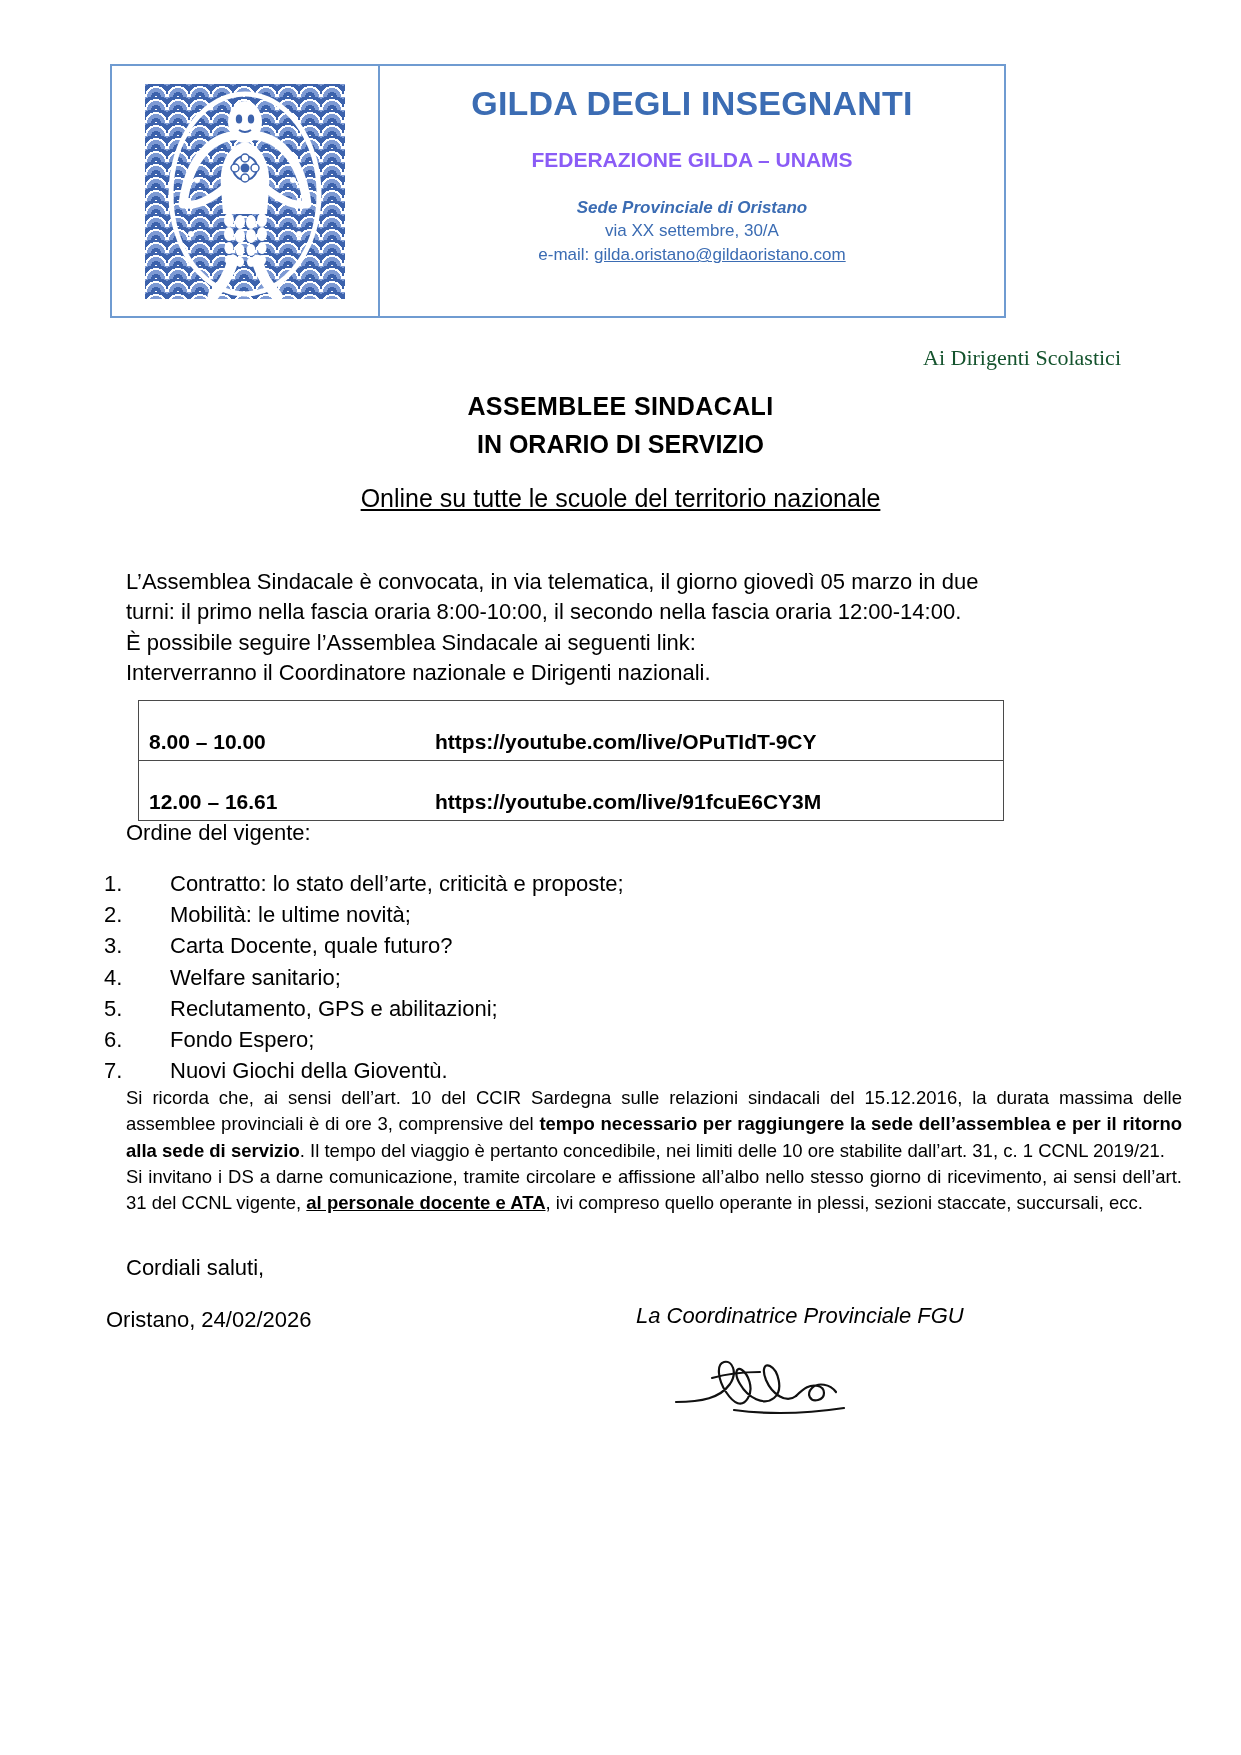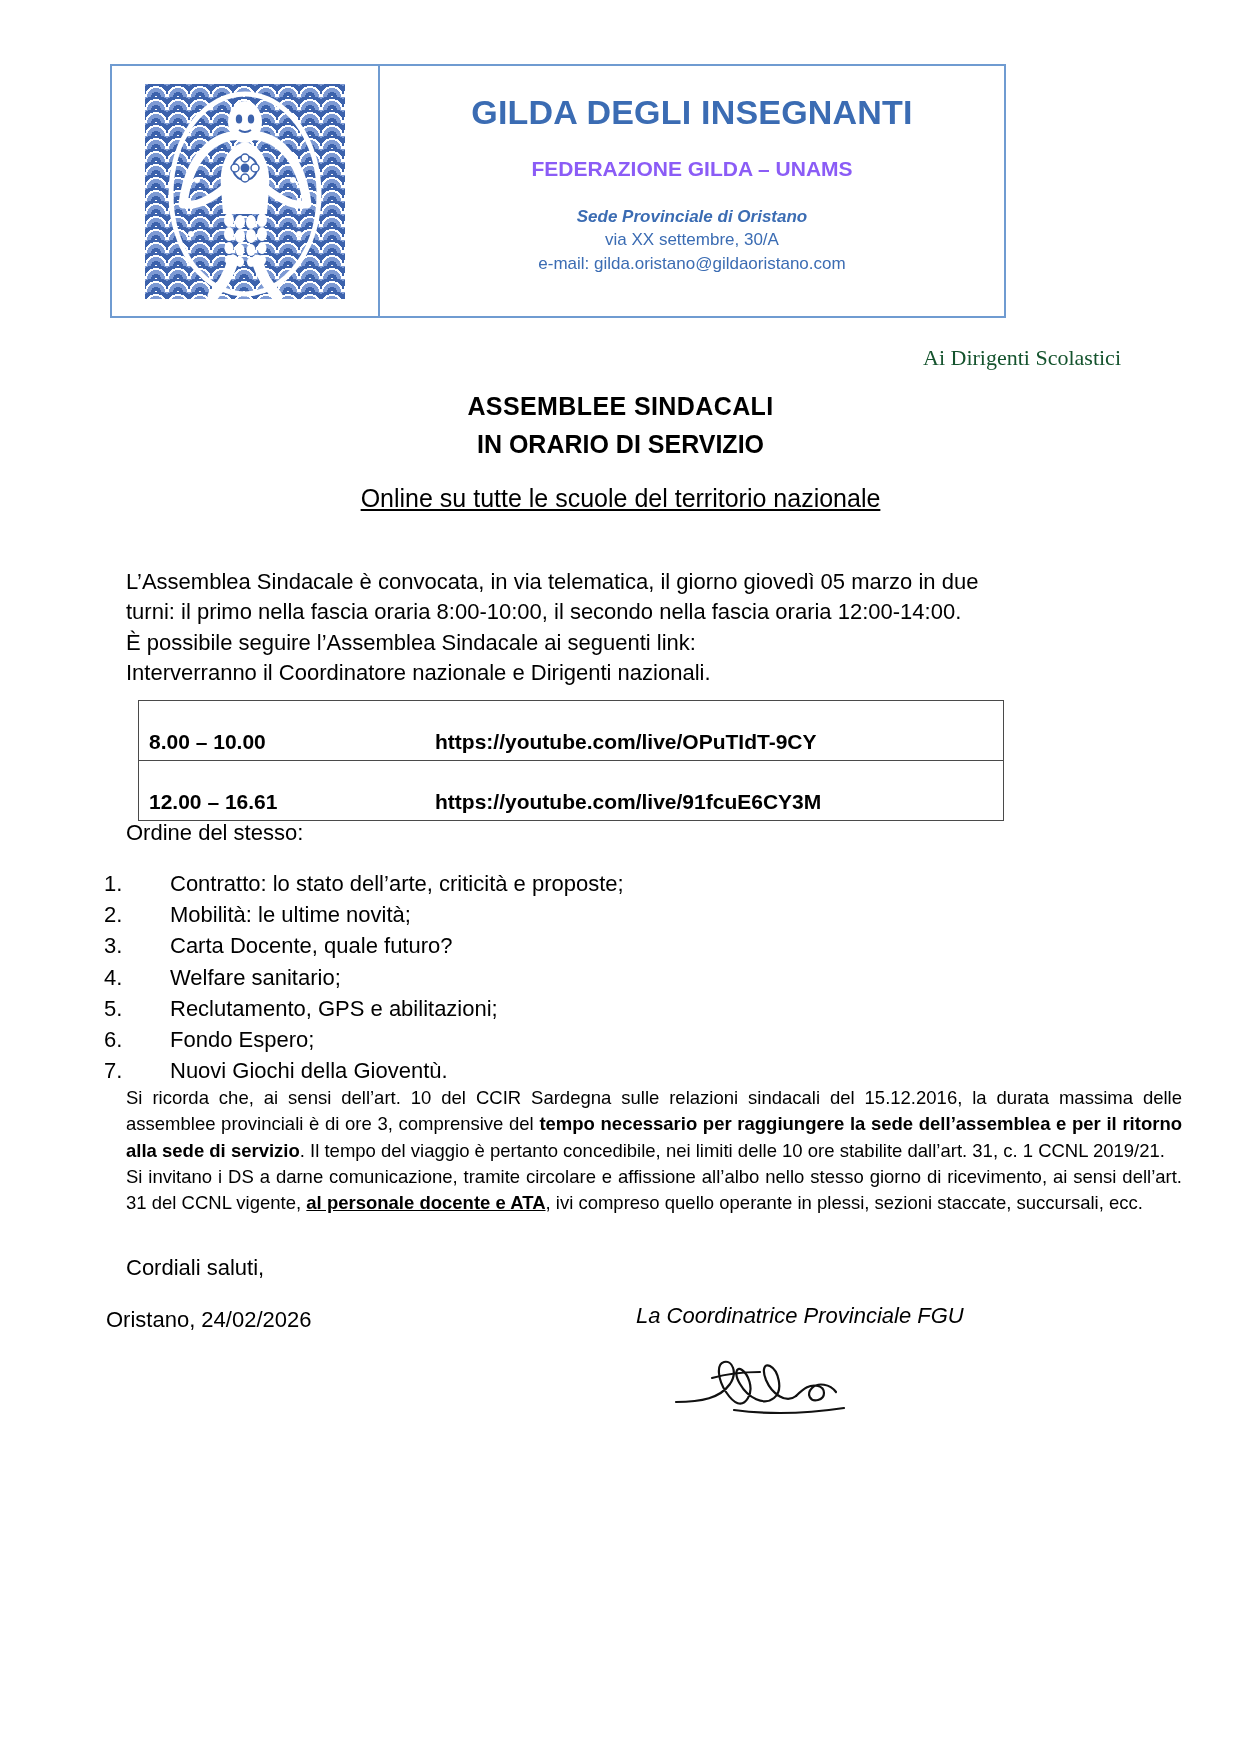--- a/index.html
+++ b/index.html
@@ -55,21 +55,21 @@
     left: 0;
     top: 0;
   }
 
   .head-cell {
     flex: 1;
     display: flex;
     flex-direction: column;
     align-items: center;
     justify-content: flex-start;
-    padding-top: 28px;
+    padding-top: 19px;
     box-sizing: border-box;
   }
   .org-title {
     font-size: 34px;
     font-weight: bold;
     color: #3b6cb3;
     letter-spacing: 0.2px;
     line-height: 1.1;
   }
   .org-sub {
@@ -92,20 +92,21 @@
     color: #3b6cb3;
     line-height: 1.45;
   }
   .org-mail-row {
     font-size: 17px;
     color: #3b6cb3;
     line-height: 1.45;
   }
   .org-mail-link {
     color: #3b6cb3;
+    text-decoration: underline;
   }
 
   
   .addressee {
     position: absolute;
     right: 120px;
     top: 345px;
     font-family: Liberation Serif, serif;
     font-size: 22px;
     color: #14532d;
@@ -358,21 +359,21 @@
         <td class="time-col">8.00 – 10.00</td>
         <td class="url-col">https://youtube.com/live/OPuTIdT-9CY</td>
       </tr>
       <tr>
         <td class="time-col">12.00 – 16.61</td>
         <td class="url-col">https://youtube.com/live/91fcuE6CY3M</td>
       </tr>
     </tbody>
   </table>
 
-  <div class="agenda-label">Ordine del stesso:</div>
+  <div class="agenda-label">Ordine del vigente:</div>
   <div class="agenda-list">
     <div class="agenda-row">
       <span class="agenda-num">1.</span>
       <span class="agenda-text">Contratto: lo stato dell’arte, criticità e proposte;</span>
     </div>
     <div class="agenda-row">
       <span class="agenda-num">2.</span>
       <span class="agenda-text">Mobilità: le ultime novità;</span>
     </div>
     <div class="agenda-row">

